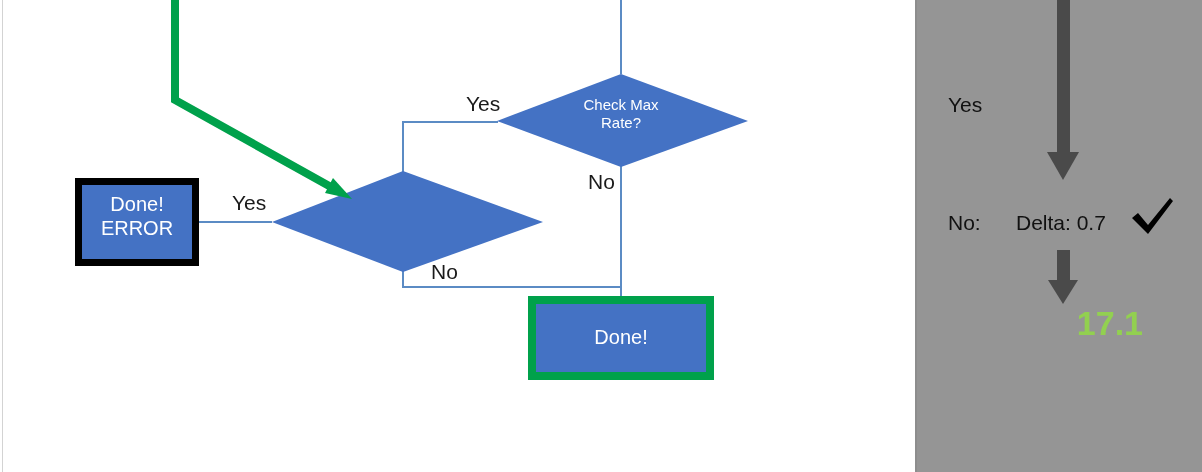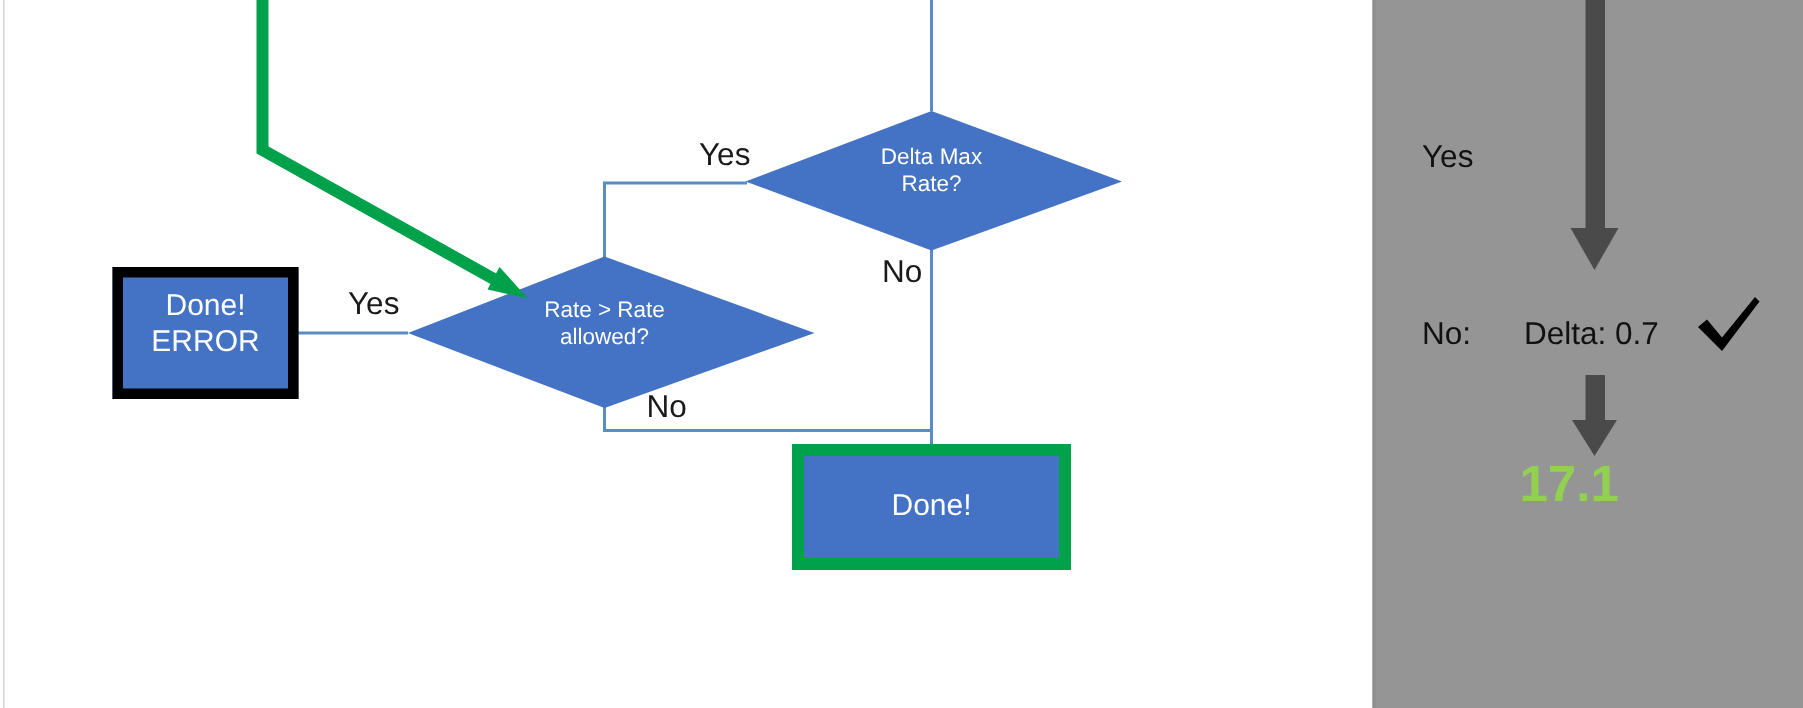--- a/index.html
+++ b/index.html
@@ -132,21 +132,21 @@
     left: 213px;
     top: 194px;
     width: 50px;
     height: 44px;
   }
   #panel-value {
     position: absolute;
     left: 98px;
     top: 306px;
     width: 130px;
-    text-align: left;
+    text-align: right;
     color: #92d050;
     font-size: 34px;
     font-weight: bold;
     line-height: 1;
   }
   .panel-arrow-svg {
     position: absolute;
     overflow: visible;
   }
   #arrow-top  { left: 1043px; top: -4px; width: 40px; height: 190px; }
@@ -180,23 +180,21 @@
       <polygon points="352,199 325,193 333,178" fill="#00a14b"></polygon>
     </svg>
 
     <div id="done-error-box"></div>
     <div class="node-label" id="done-error-label">Done!
 ERROR</div>
 
     <div id="done-ok-box"></div>
     <div class="node-label" id="done-ok-label">Done!</div>
 
-    <div class="node-label" id="rate-diamond-label">Rate &gt; Rate
-allowed?</div>
-    <div class="node-label" id="maxrate-diamond-label">Delta Max
+    <div class="node-label" id="maxrate-diamond-label">Check Max
 Rate?</div>
 
     <div class="edge-label" style="left:232px; top:192px;">Yes</div>
     <div class="edge-label" style="left:431px; top:261px;">No</div>
     <div class="edge-label" style="left:466px; top:93px;">Yes</div>
     <div class="edge-label" style="left:588px; top:171px;">No</div>
   </div>
 
   <div id="right-panel">
     <div id="panel-edge-left"></div>

